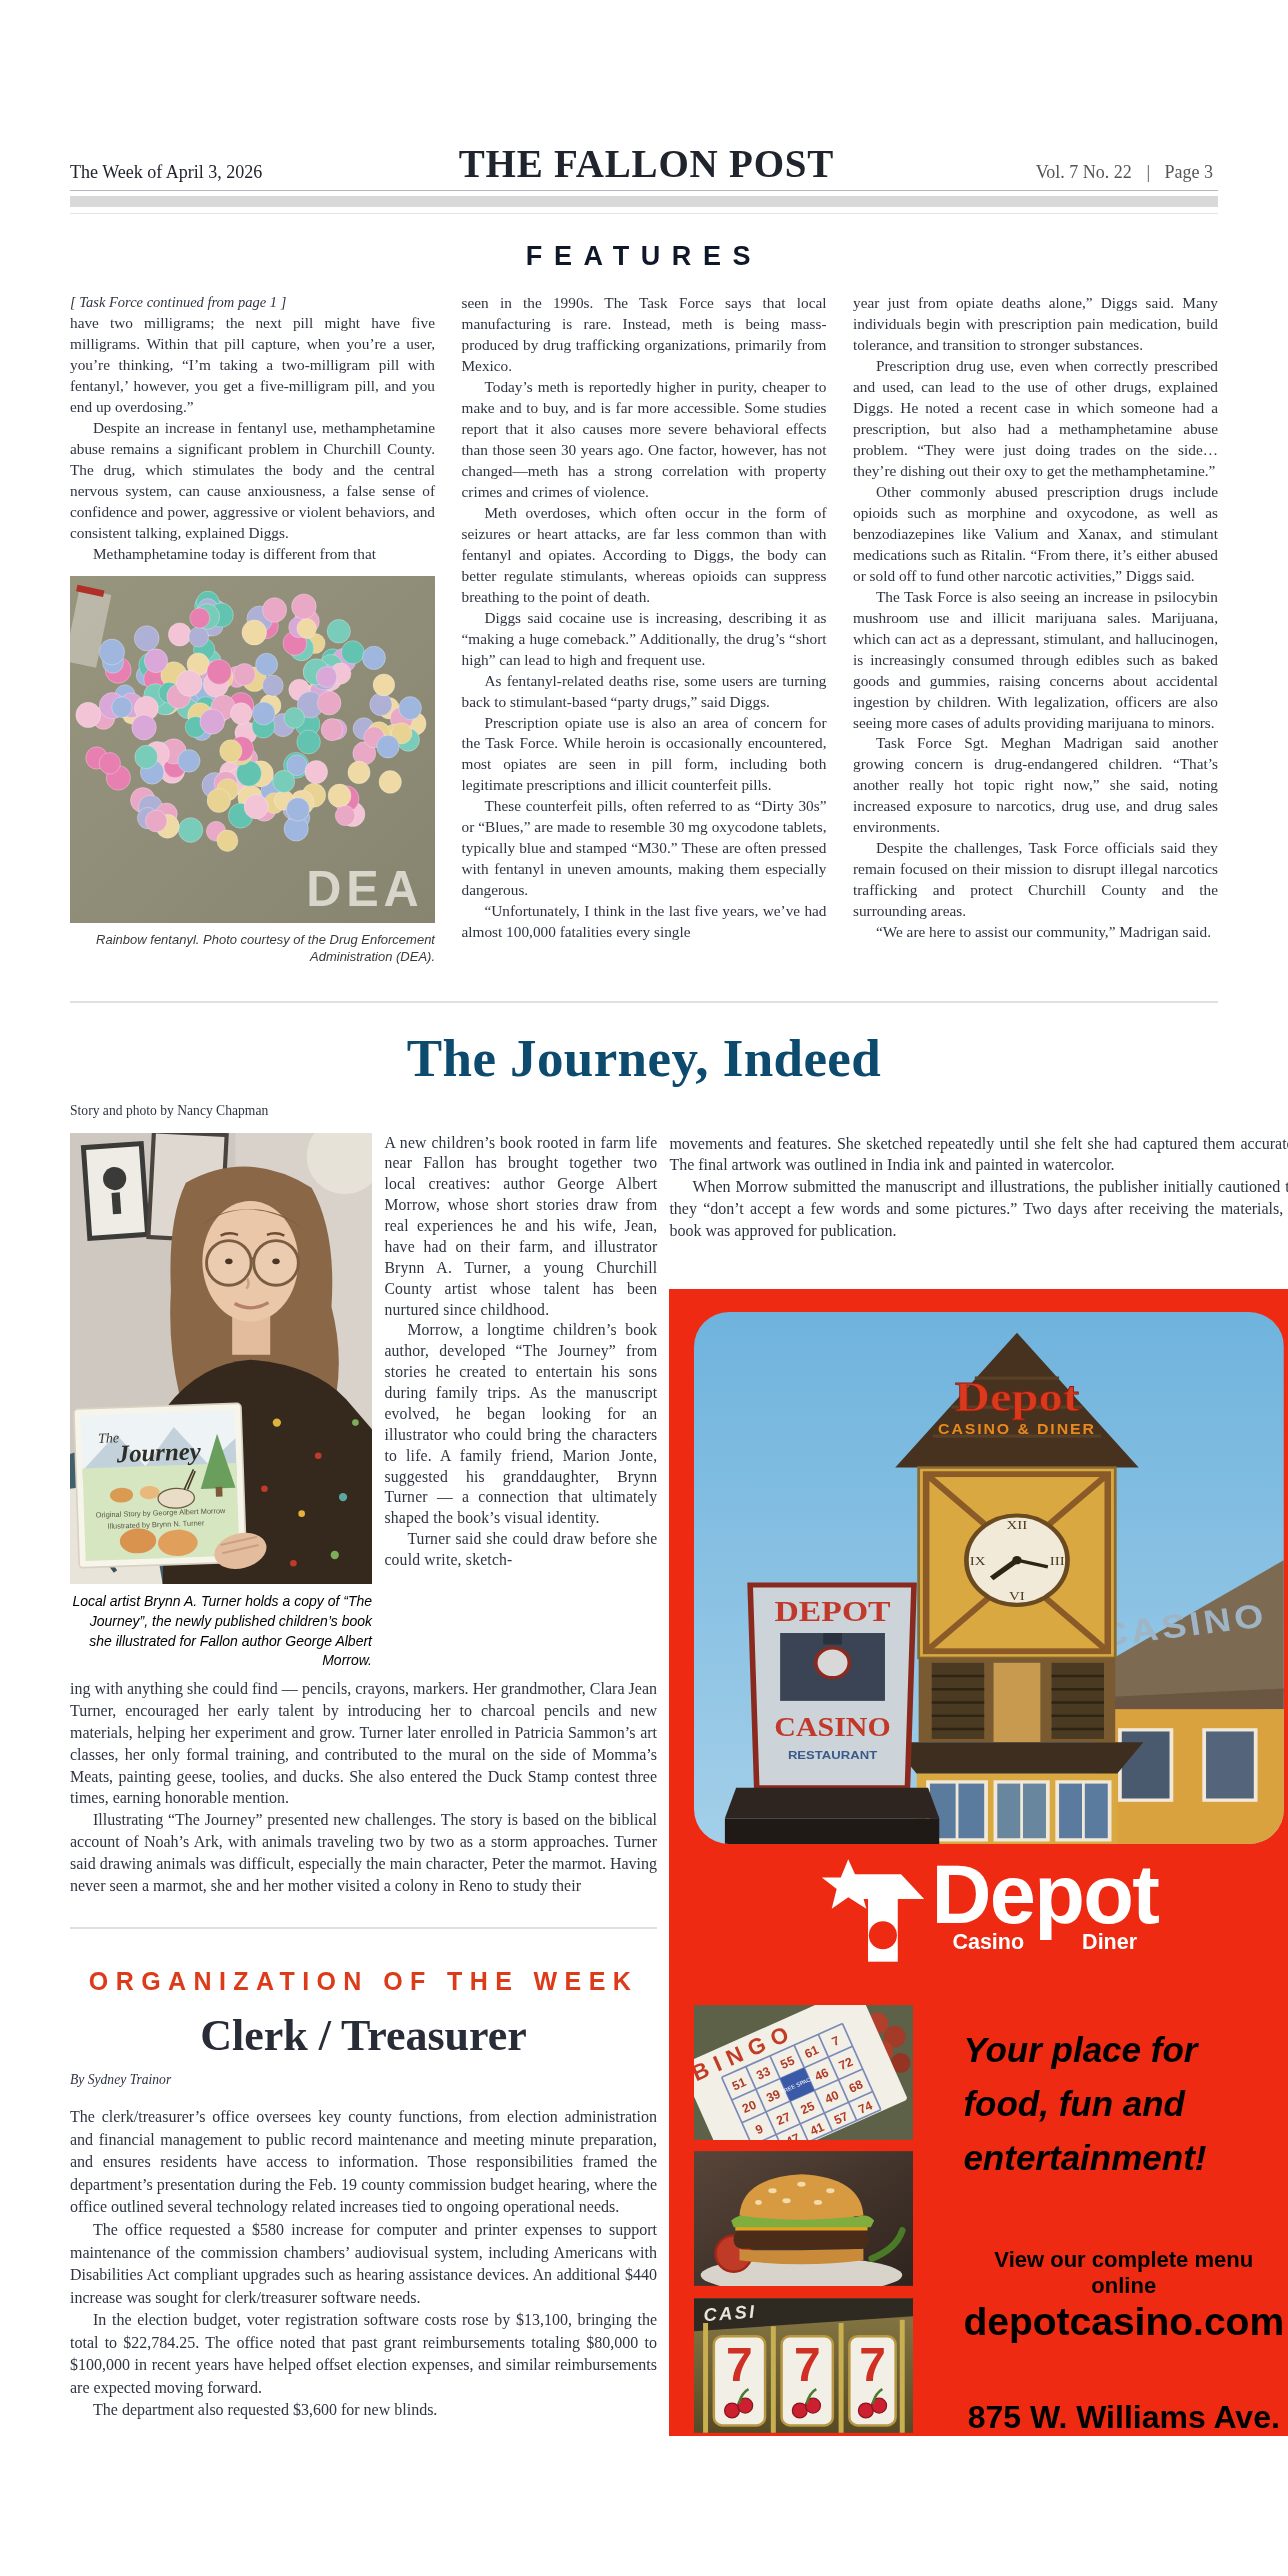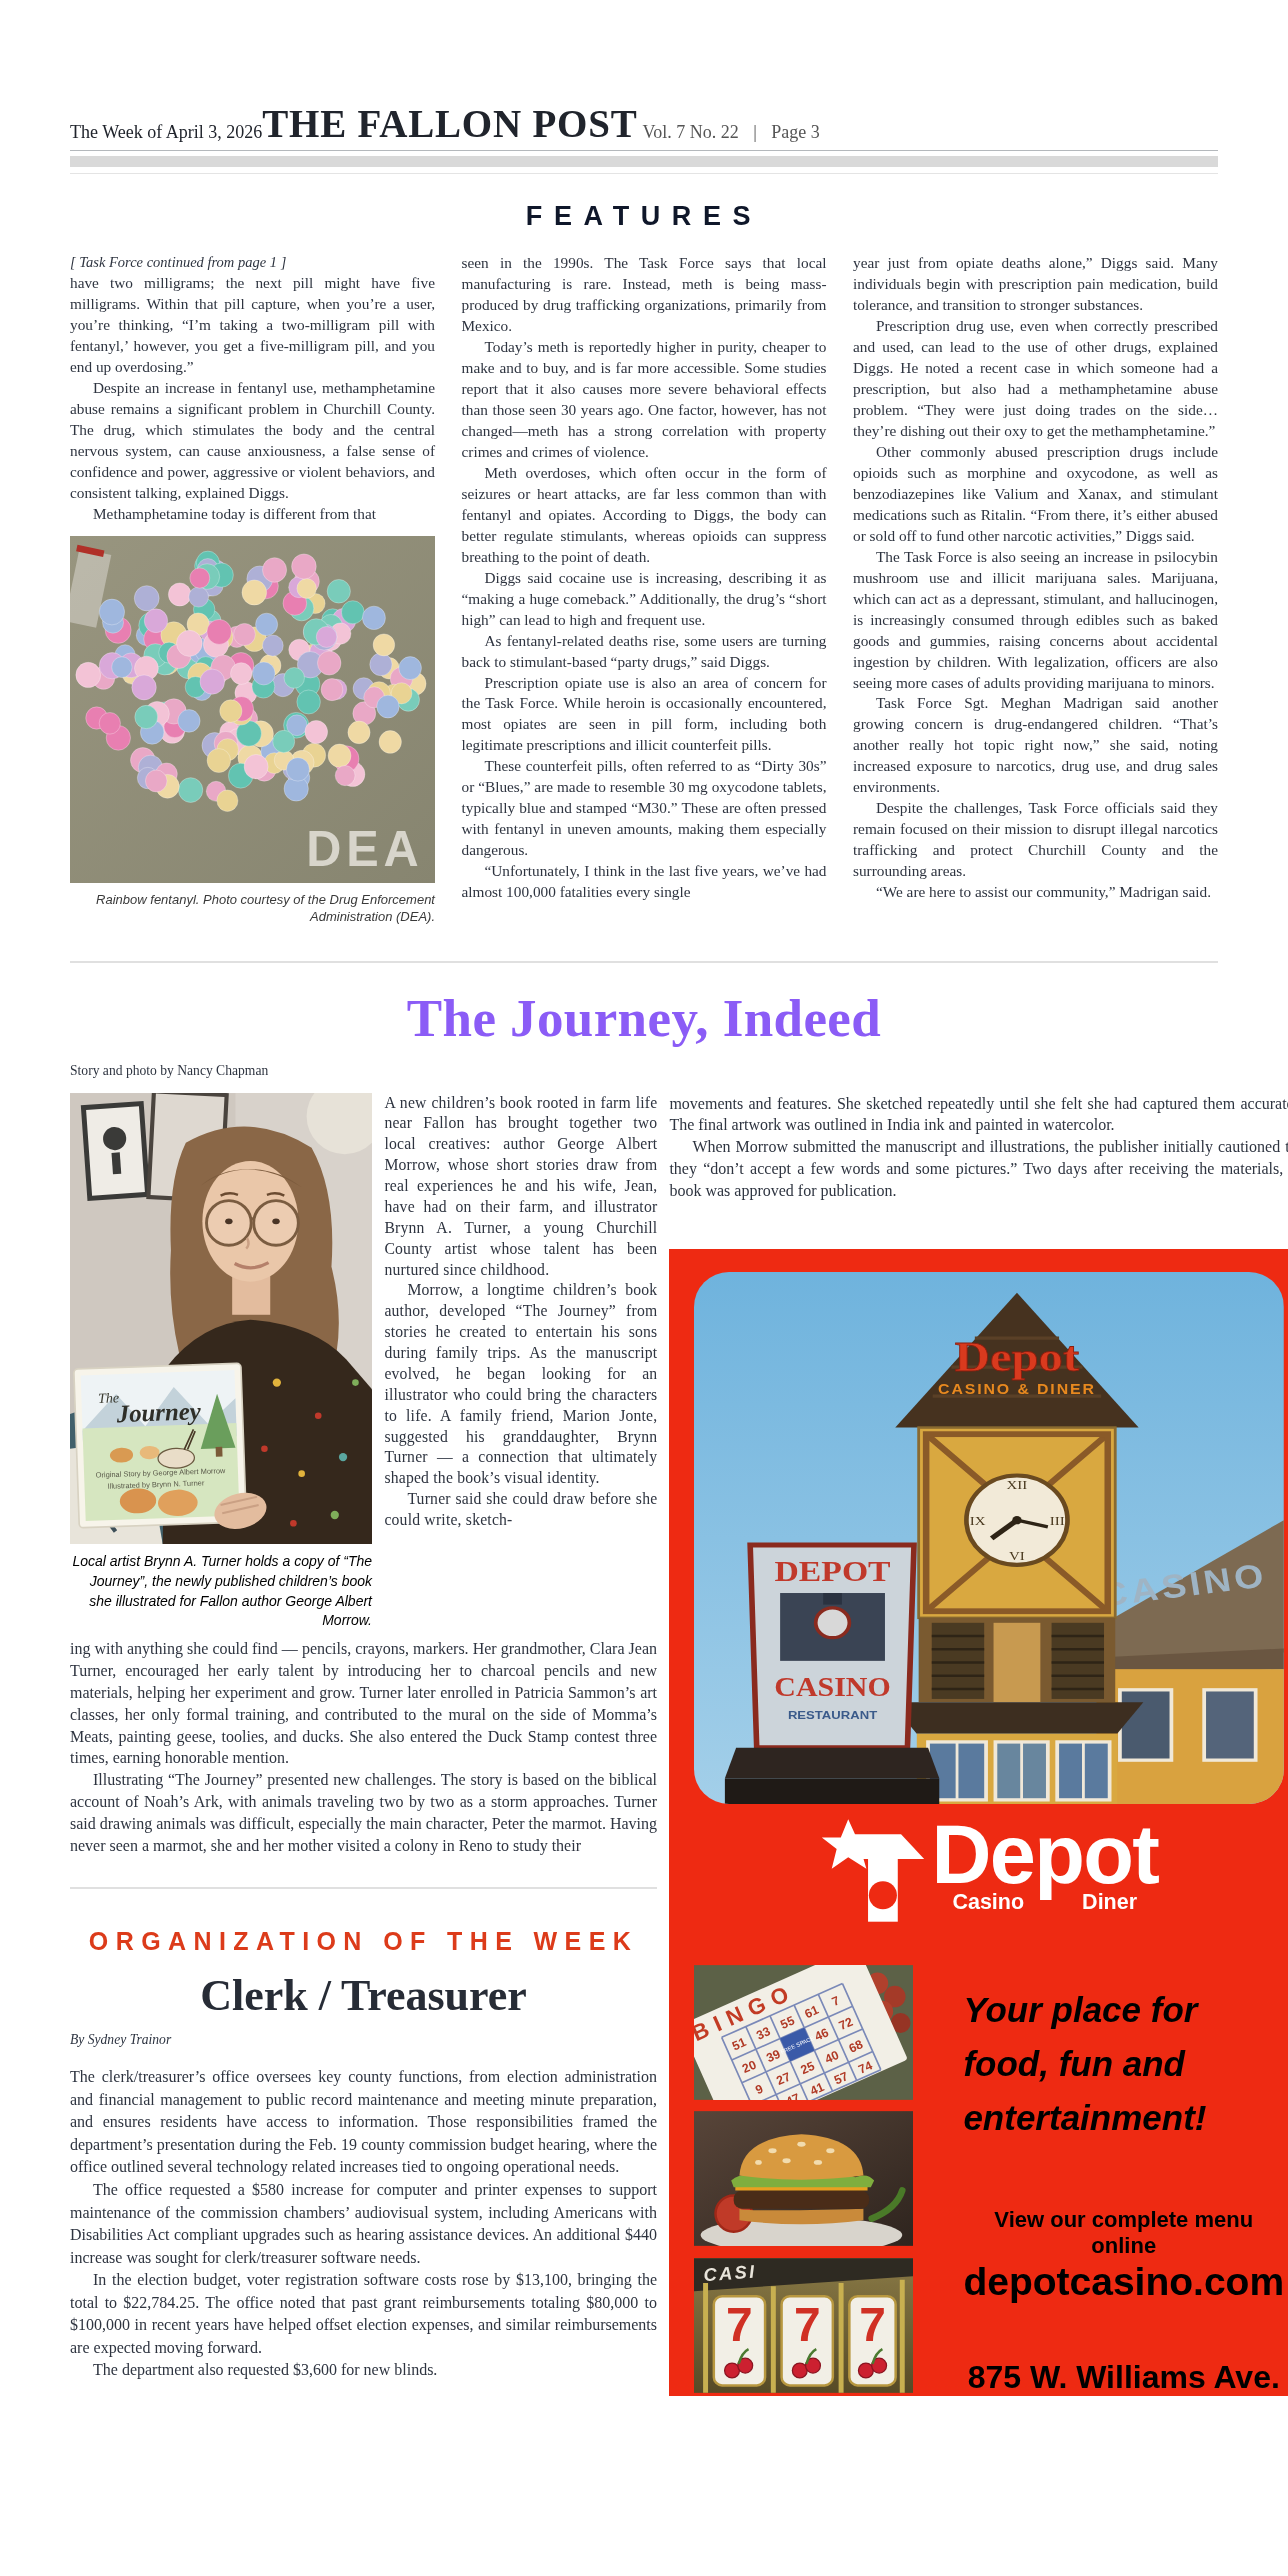--- a/index.html
+++ b/index.html
@@ -2,22 +2,22 @@
 <html style="font-size:13.2px"><head>
 <meta charset="utf-8">
 <style>
   * { box-sizing: border-box; }
   body { margin:0; background:#ffffff; }
   .page {
     width:1288px; min-height:2576px; margin:0 auto; background:#fff;
     padding:0 70px 25px; font-family:"Liberation Serif", serif; color:#2c3340;
   }
   
-  .masthead { display:flex; align-items:flex-end;
-    padding-top:104px; padding-bottom:6.6px; }
+  .masthead { display:flex; justify-content:space-between; align-items:flex-end;
+    padding-top:104px; padding-bottom:6.6px;margin-top:40px; }
   .m-date, .m-vol { font-size:18px; color:#20242c; white-space:nowrap; }
   .m-title { font-size:39px; font-weight:bold; color:#20242c; letter-spacing:0.8px; line-height:1; }
   .m-vol span { margin:0 5px; color:#555; }
   .m-rule1 { height:1.7px; background:#b4b8bc; }
   .m-bar  { height:10.7px; background:#d9d9d9; margin-top:5px; }
   .m-rule2 { height:1.7px; background:#e4e4e4; margin-top:5.8px; }
   
   .features { text-align:center; font-family:"Liberation Sans", sans-serif; font-weight:bold;
     font-size:27px; letter-spacing:11.6px; color:#0f172a; margin:26.5px 0 21.5px; }
   
@@ -25,21 +25,21 @@
   .tf-col { flex:1; font-size:15.3px; line-height:1.37; text-align:justify; color:#2e3440; }
   .tf-note { font-style:italic; font-size:14.5px; margin:0 0 13.2px; text-align:left; }
   .tf-col p { margin:0; }
   p.ind { text-indent:23px; }
   figure.pills { margin:11.6px 0 0; }
   .pills-img { width:100%; height:347px; display:block; }
   .pills-caption { font-family:"Liberation Sans", sans-serif; font-style:italic;
     font-size:13px; color:#3a3a3a; text-align:right; margin-top:7.4px; line-height:1.35; }
   
   .section-rule { height:2.5px; background:#e0e0e0; margin-top:35px; }
-  .j-head { text-align:center; font-size:53px; font-weight:bold; color:#8b5cf6;
+  .j-head { text-align:center; font-size:53px; font-weight:bold; color:#0c4a6e;
     margin:25px 0 5px; letter-spacing:0.4px; }
   .j-byline { font-size:13.6px; margin:15px 0 13.2px; color:#2e3440; }
   .j-body { display:flex; gap:12.4px; }
   .j-left-super { width:587px; flex:none; }
   .j-right-super { flex:1; }
   .j-top { display:flex; gap:12.4px; }
   .j-photo-col { width:302px; flex:none; }
   .artist-photo { width:302px; height:451px; display:block; }
   .j-caption { font-family:"Liberation Sans", sans-serif; font-style:italic;
     font-size:14px; color:#000000; text-align:right; line-height:1.42; margin-top:8.3px; }

